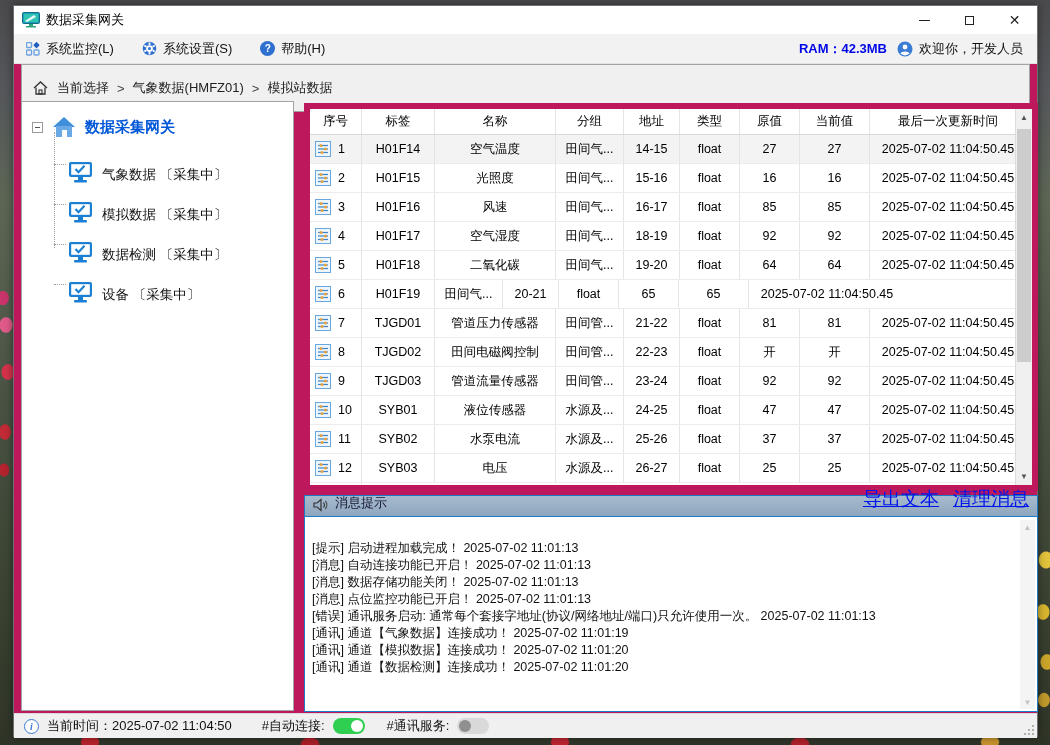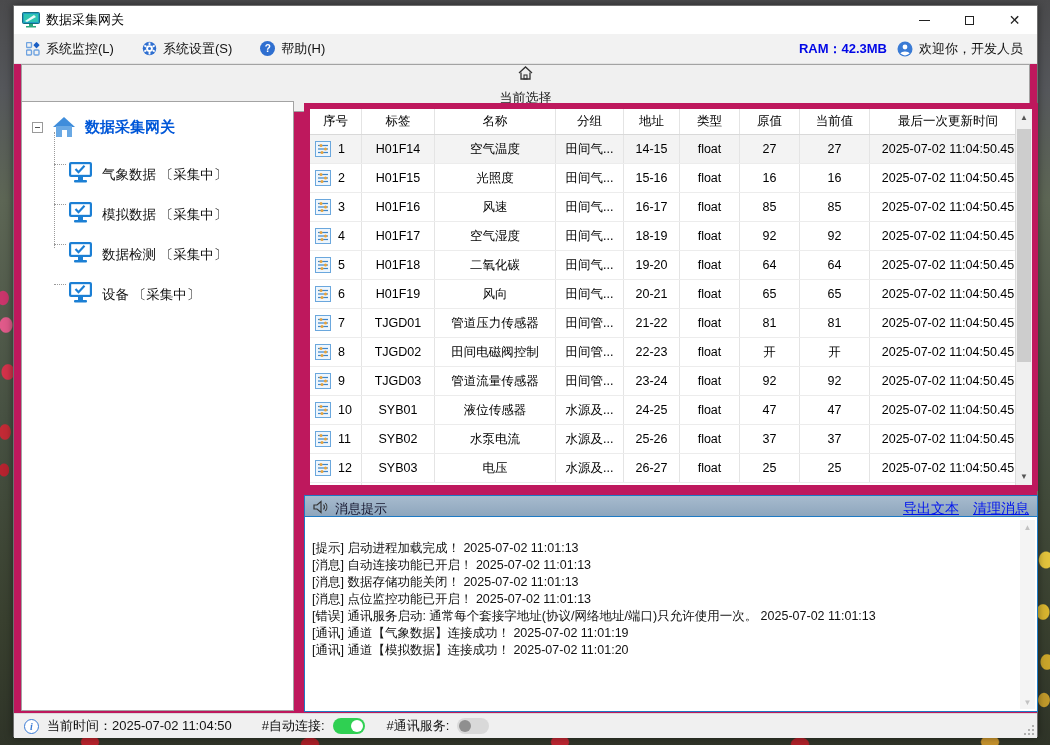--- a/index.html
+++ b/index.html
@@ -39,21 +39,21 @@
   .close-glyph{font-size:14px;line-height:1;}
   
   .menubar{position:absolute;left:0;top:28px;right:0;height:30px;background:#f2f2f2;display:flex;align-items:center;border-bottom:1px solid #e3e3e3;}
   .menu-item{display:flex;align-items:center;gap:6px;padding:0 14px;height:100%;font-size:13px;color:#111;}
   .menu-item:first-child{padding-left:12px;}
   .menubar-right{margin-left:auto;display:flex;align-items:flex-start;gap:10px;padding-right:14px;}
   .ram{color:#0007e6;font-weight:bold;font-size:13px;}
   .welcome{font-size:13px;color:#111;display:flex;align-items:center;gap:6px;}
   .icon-circle{width:15px;height:15px;border-radius:50%;background:#2f6fd0;color:#fff;display:inline-flex;align-items:center;justify-content:center;font-size:10px;font-weight:bold;}
   
-  .breadcrumb{position:absolute;left:7px;right:7px;top:58px;height:48px;background:#f0f0f0;border:1px solid #a3a3a3;display:flex;align-items:center;gap:8px;padding:0 10px;font-size:13px;color:#222;flex-direction:column;}
+  .breadcrumb{position:absolute;left:7px;right:7px;top:58px;height:48px;background:#f0f0f0;border:1px solid #a3a3a3;display:flex;align-items:center;gap:8px;padding:0 10px;font-size:13px;color:#222;}
   .crumb-sep{color:#444;}
   
   .tree-panel{position:absolute;left:7px;top:95px;width:273px;height:610px;background:#fff;border:1px solid #a3a3a3;padding:14px 8px 0 10px;overflow:hidden;}
   .tree-root{display:flex;align-items:center;gap:8px;}
   .expander{width:11px;height:11px;border:1px solid #9a9a9a;background:#fff;position:relative;flex:none;}
   .expander::after{content:"";position:absolute;left:2px;right:2px;top:4px;border-top:1px solid #555;}
   .tree-root-label{color:#0057d8;font-weight:bold;font-size:15px;}
   .tree-children{margin-left:22px;position:relative;padding-top:6px;}
   .tree-children::before{content:"";position:absolute;left:0;top:-6px;bottom:56px;border-left:1px dotted #9a9a9a;}
   .tree-item{display:flex;align-items:flex-end;gap:9px;height:40px;position:relative;padding-left:14px;}
@@ -78,24 +78,24 @@
   .row-icon{width:16px;height:16px;flex:none;display:inline-block;}
   .trow.partial{border-bottom:none;}
   
   .v-scroll{position:absolute;top:0;right:0;bottom:0;width:17px;background:#f0f0f0;border-left:1px solid #dcdcdc;}
   .v-scroll .arr{position:absolute;left:0;right:0;height:17px;display:flex;align-items:center;justify-content:center;color:#555;font-size:8px;}
   .v-scroll .arr.up{top:0;}
   .v-scroll .arr.down{bottom:0;}
   .v-scroll .thumb{position:absolute;left:1px;right:1px;top:20px;height:62%;background:#cdcdcd;}
   
   .message-panel{position:absolute;left:290px;top:489px;width:734px;height:217px;background:#fff;border:1px solid #1e7ac4;}
-  .msg-header{height:21px;background:linear-gradient(180deg,#a7bbce,#8ea6bd);border-bottom:1px solid #1e7ac4;display:flex;align-items:flex-start;padding:4px 8px;gap:7px;}
+  .msg-header{height:21px;background:linear-gradient(180deg,#a7bbce,#8ea6bd);border-bottom:1px solid #1e7ac4;display:flex;align-items:flex-end;padding:4px 8px;gap:7px;}
   .msg-title{font-size:13px;color:#15152e;}
   .msg-links{margin-left:auto;display:flex;gap:14px;}
-  .msg-link{font-size:14px;color:#0014ee;text-decoration:underline;cursor:pointer;}
+  .msg-link{font-size:19px;color:#0014ee;text-decoration:underline;cursor:pointer;}
   .msg-body{position:absolute;left:0;right:0;top:22px;bottom:0;overflow:hidden;padding:22px 20px 0 7px;}
   .log-line{font-size:12.5px;line-height:17px;color:#111;white-space:nowrap;}
   .msg-scroll{position:absolute;top:24px;right:2px;bottom:2px;width:15px;background:#f4f4f4;}
   .msg-scroll .arr{position:absolute;left:0;right:0;height:14px;display:flex;align-items:center;justify-content:center;color:#c2c2c2;font-size:8px;}
   .msg-scroll .arr.up{top:0;} .msg-scroll .arr.down{bottom:0;}
   
   .statusbar{position:absolute;left:0;right:0;top:707px;height:25px;background:#f0f0f0;border-top:1px solid #dadada;display:flex;align-items:center;gap:8px;padding:0 10px;font-size:13px;color:#111;}
   .info-icon{width:15px;height:15px;border-radius:50%;border:1.5px solid #3a7bd5;color:#3a7bd5;display:inline-flex;align-items:center;justify-content:center;font-size:10px;font-weight:bold;font-family:"Liberation Serif",serif;font-style:italic;background:#fff;}
   .sb-gap{width:14px;}
   .toggle{width:32px;height:16px;border-radius:8px;position:relative;display:inline-block;vertical-align:middle;}
@@ -435,21 +435,20 @@
                 <g fill="#e8a33d">
                   <circle cx="6" cy="4.5" r="1.5"></circle>
                   <circle cx="10.5" cy="8" r="1.5"></circle>
                   <circle cx="7" cy="11.5" r="1.5"></circle>
                 </g>
               </svg>
             </span>
             <span>6</span>
           </div>
           <div class="td col-tag">H01F19</div>
-          <div class="td col-name">风向</div>
           <div class="td col-group">田间气...</div>
           <div class="td col-addr">20-21</div>
           <div class="td col-type">float</div>
           <div class="td col-raw">65</div>
           <div class="td col-cur">65</div>
           <div class="td col-time">2025-07-02 11:04:50.45</div>
         </div>
         <div class="trow">
           <div class="td col-no">
             <span class="row-icon">
@@ -661,20 +660,21 @@
       </span>
     </div>
     <div class="msg-body">
         <div class="log-line">[提示] 启动进程加载完成！  2025-07-02 11:01:13</div>
         <div class="log-line">[消息] 自动连接功能已开启！ 2025-07-02 11:01:13</div>
         <div class="log-line">[消息] 数据存储功能关闭！ 2025-07-02 11:01:13</div>
         <div class="log-line">[消息] 点位监控功能已开启！ 2025-07-02 11:01:13</div>
         <div class="log-line">[错误] 通讯服务启动: 通常每个套接字地址(协议/网络地址/端口)只允许使用一次。  2025-07-02 11:01:13</div>
         <div class="log-line">[通讯] 通道【气象数据】连接成功！  2025-07-02 11:01:19</div>
         <div class="log-line">[通讯] 通道【模拟数据】连接成功！  2025-07-02 11:01:20</div>
+        <div class="log-line">[通讯] 通道【数据检测】连接成功！  2025-07-02 11:01:20</div>
       </div>
     <div class="msg-scroll">
       <div class="arr up">▲</div>
       <div class="arr down">▼</div>
     </div>
   </div>
 
   <div class="statusbar">
     <span class="info-icon">i</span>
     <span>

